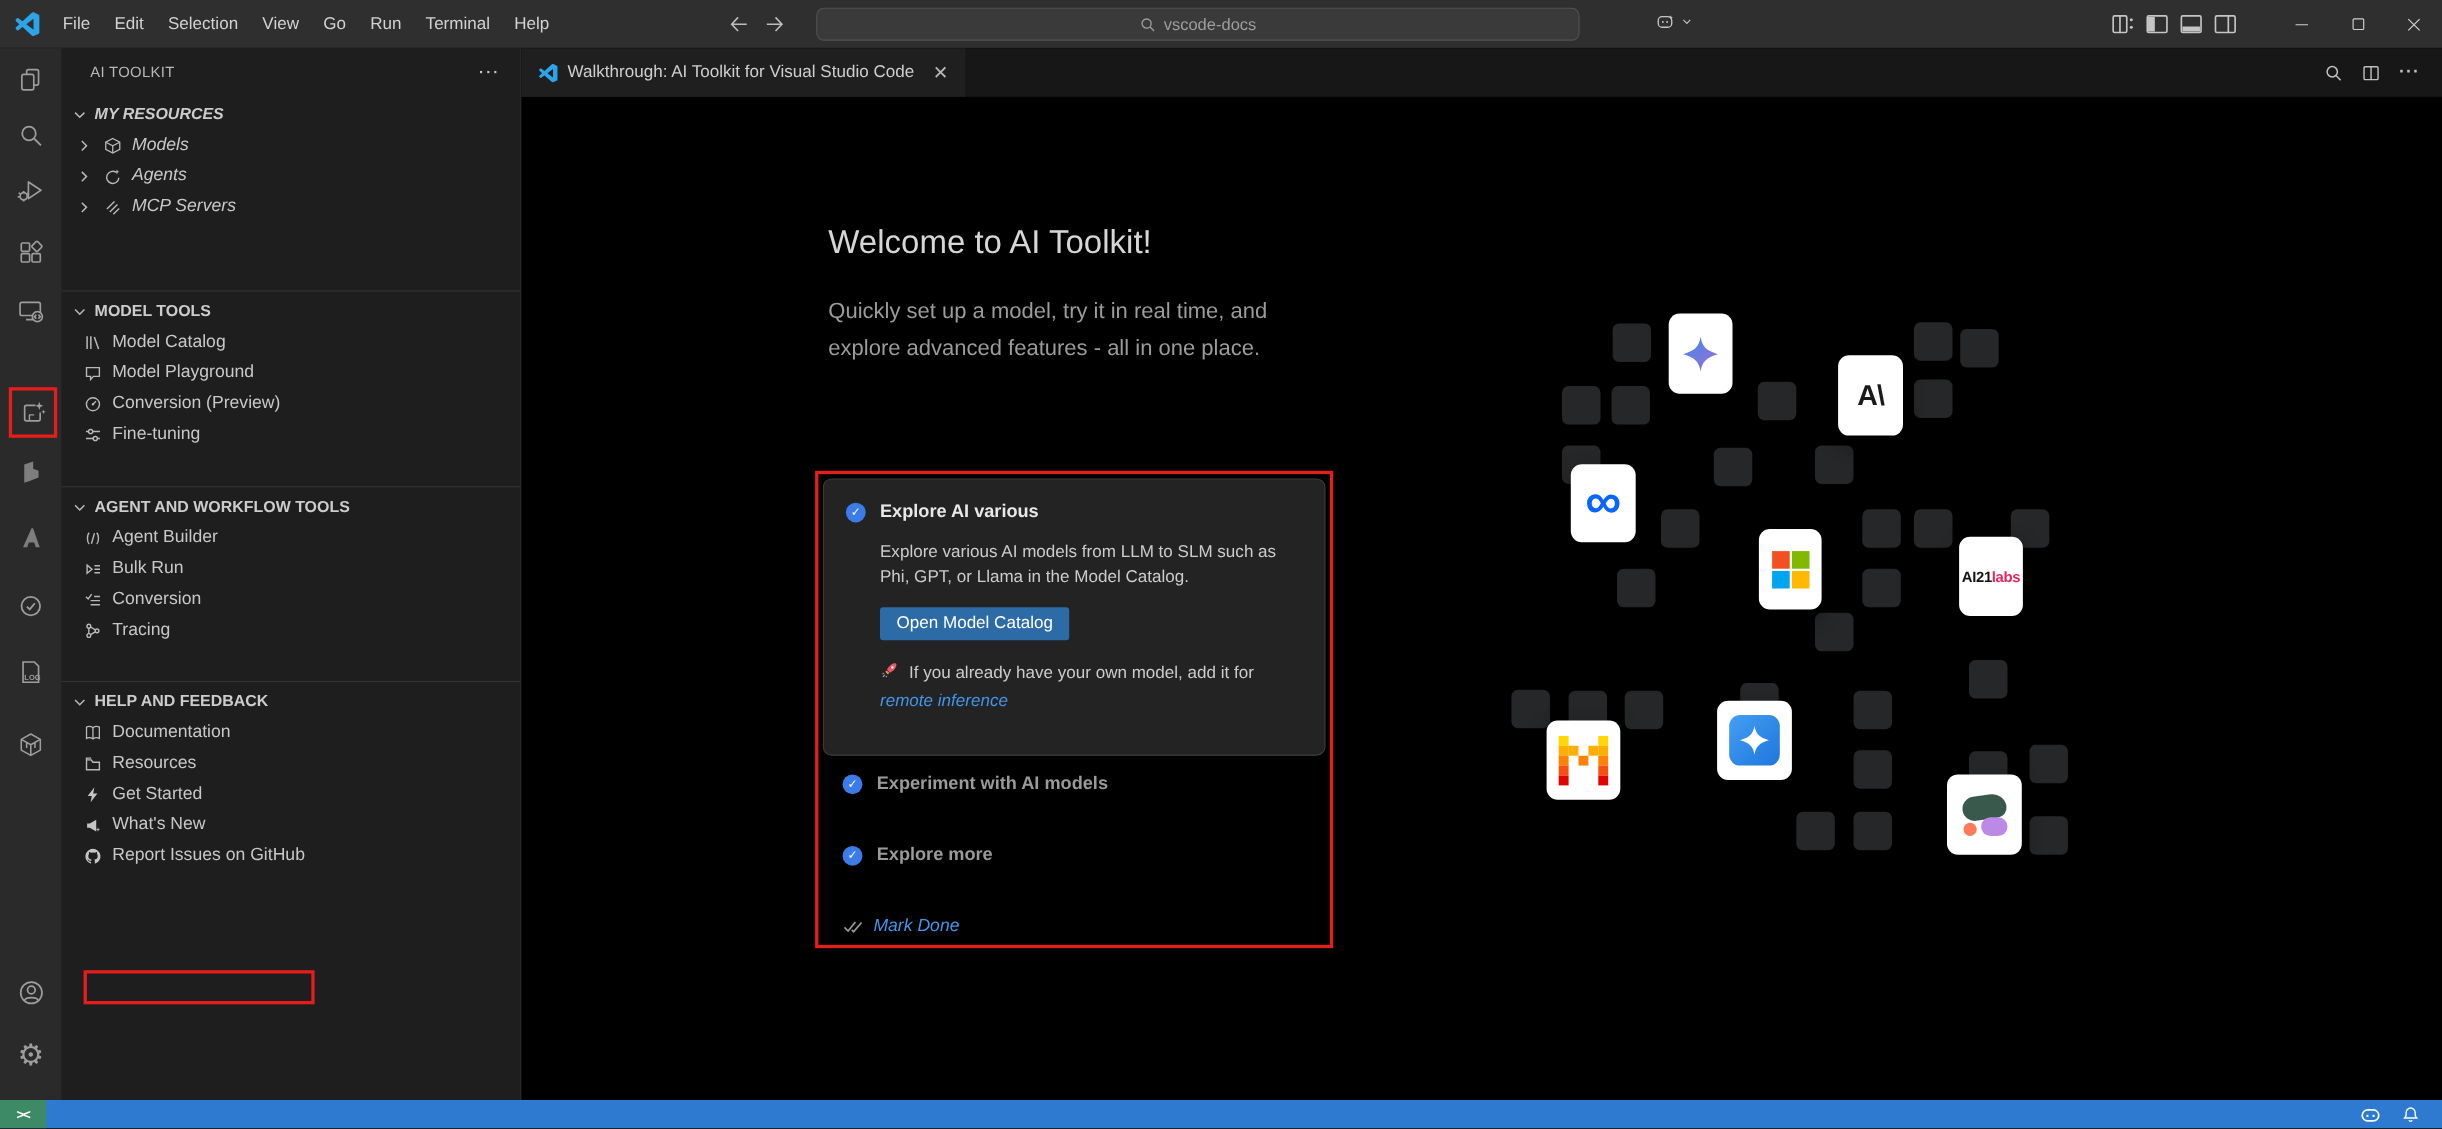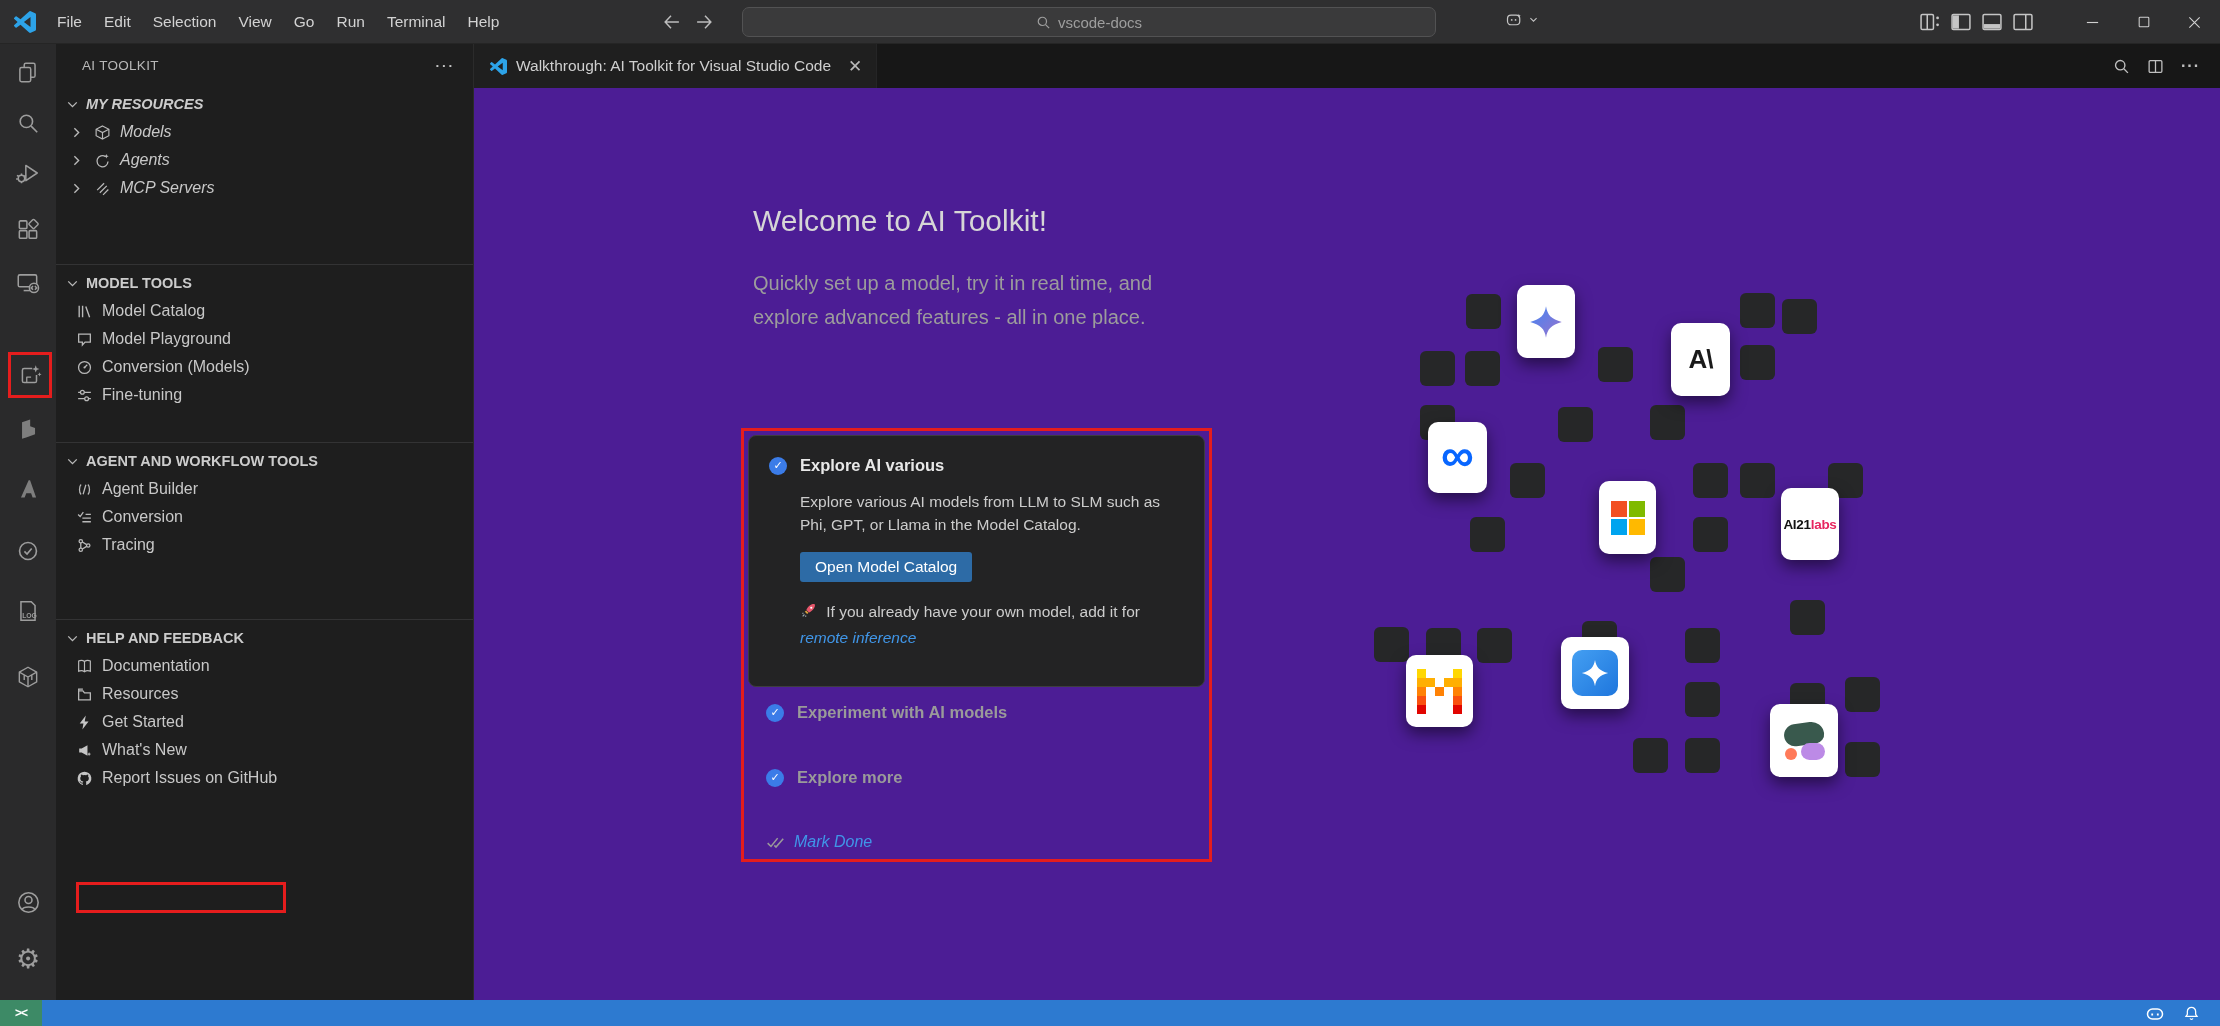--- a/index.html
+++ b/index.html
@@ -34,21 +34,21 @@
   .sb-title { height:42px; display:flex; align-items:center; justify-content:space-between; padding:0 18px 0 26px; font-size:13.5px; color:#b8b8b8; letter-spacing:.3px; }
   .ssec { border-top:1px solid #333334; padding-top:4px; overflow:hidden; }
   .ssec.first { border-top:none;font-style:italic; }
   .shead { display:flex; align-items:center; height:28px; padding-left:8px; gap:5px; font-weight:700; font-size:14.5px; color:#cccccc; cursor:pointer; }
   .srow { display:flex; align-items:center; height:28px; padding-left:20px; gap:9px; color:#c8c8c8; cursor:pointer; }
   .srow.exp { padding-left:12px; }
   .sic { width:17px; height:17px; color:#b9b9b9; flex:none; }
   .ann-getstarted { position:absolute; left:20px; top:838px; width:210px; height:31px; border:3px solid #e51d1d; pointer-events:none; }
 
   
-  .editor { position:relative; flex:1; background:#4c1d95; }
+  .editor { position:relative; flex:1; background:#000000; }
   .tabbar { height:44px; background:#171717; display:flex; align-items:center; }
   .tab { height:44px; display:flex; align-items:center; gap:9px; background:#1f1f1f; padding:0 14px 0 16px; border-right:1px solid #252526; color:#cfcfcf; font-size:15.5px; max-width:440px; }
   .tab-close { color:#b7b7b7; font-size:17px; margin-left:8px; cursor:pointer; }
   .tab-actions { margin-left:auto; display:flex; align-items:center; gap:17px; padding-right:20px; color:#c0c0c0; }
   .content { position:relative; height:912px; overflow:hidden; }
 
   .h1 { position:absolute; left:279px; top:116px; font-size:30px; font-weight:400; color:#d6d6d6; }
   .lead { position:absolute; left:279px; top:178px; width:452px; font-size:20px; line-height:34px; color:#9c9c9c; }
 
   .wt-box { position:absolute; left:267px; top:340px; width:471px; height:434px; border:3px solid #e51d1d; }
@@ -332,21 +332,21 @@
               <path d="M2.5 3h11v7.5H8.5L6 13.2v-2.7H2.5z"></path>
             </svg>
           <span>Model Playground</span>
         </div>
         <div class="srow">
           <svg class="sic" viewBox="0 0 16 16" fill="none" stroke="currentColor" stroke-width="1.2">
               <circle cx="8" cy="8" r="5.6"></circle>
               <path d="M8 8l2.6-2.6"></path>
               <circle cx="8" cy="8" r="1" fill="currentColor" stroke="none"></circle>
             </svg>
-          <span>Conversion (Models)</span>
+          <span>Conversion (Preview)</span>
         </div>
         <div class="srow">
           <svg class="sic" viewBox="0 0 16 16" fill="none" stroke="currentColor" stroke-width="1.2">
               <path d="M2 5h12M2 11h12"></path>
               <circle cx="6" cy="5" r="1.8" fill="#1e1e1e"></circle>
               <circle cx="10" cy="11" r="1.8" fill="#1e1e1e"></circle>
             </svg>
           <span>Fine-tuning</span>
         </div>
       </div>
@@ -356,20 +356,27 @@
           <svg class="sic" viewBox="0 0 16 16" fill="none" stroke="currentColor" stroke-width="1.3">
               <path d="M4 6l4 4 4-4"></path>
             </svg>
           <span>AGENT AND WORKFLOW TOOLS</span>
         </div>
         <div class="srow">
           <svg class="sic" viewBox="0 0 16 16" fill="none" stroke="currentColor" stroke-width="1.2">
               <path d="M4.8 3.2c-2 1.7-2 7.9 0 9.6M11.2 3.2c2 1.7 2 7.9 0 9.6M9.3 3.5l-2.6 9"></path>
             </svg>
           <span>Agent Builder</span>
+        </div>
+        <div class="srow">
+          <svg class="sic" viewBox="0 0 16 16" fill="none" stroke="currentColor" stroke-width="1.2">
+              <path d="M3 4.5l4.2 3.5L3 11.5z"></path>
+              <path d="M9.3 5h4.7M9.3 8h4.7M9.3 11h4.7"></path>
+            </svg>
+          <span>Bulk Run</span>
         </div>
         <div class="srow">
           <svg class="sic" viewBox="0 0 16 16" fill="none" stroke="currentColor" stroke-width="1.2">
               <path d="M2 5.2l1.9 1.9 3-4.2"></path>
               <path d="M9 5h5M6 8.5h8M6 12h8"></path>
             </svg>
           <span>Conversion</span>
         </div>
         <div class="srow">
           <svg class="sic" viewBox="0 0 16 16" fill="none" stroke="currentColor" stroke-width="1.2">

